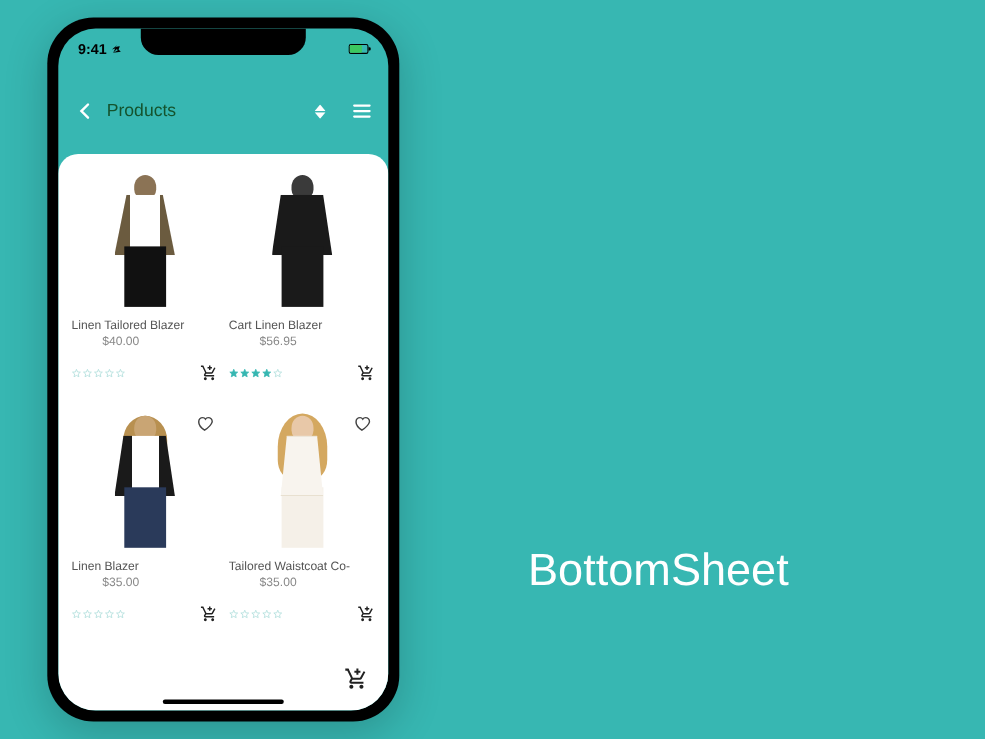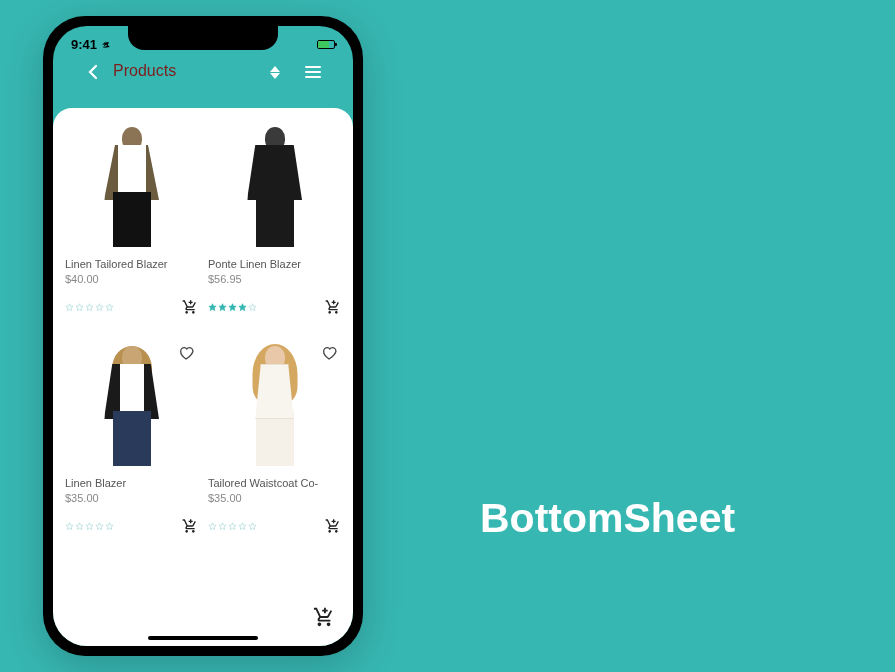--- a/index.html
+++ b/index.html
@@ -1,45 +1,45 @@
 <!DOCTYPE html>
 <html><head>
 <meta charset="utf-8">
 <style>
 * { margin: 0; padding: 0; box-sizing: border-box; font-family: -apple-system, BlinkMacSystemFont, "Segoe UI", Helvetica, Arial, sans-serif; }
 body { width: 895px; height: 672px; background: #37b7b2; overflow: hidden; position: relative; }
 .phone-frame { position: absolute; left: 43px; top: 16px; width: 320px; height: 640px; background: #000; border-radius: 42px; padding: 10px; box-shadow: 0 10px 40px rgba(0,0,0,0.2); }
-.phone-screen { width: 100%; height: 100%; background: #37b7b2; border-radius: 34px; overflow: hidden; position: relative; display: flex; flex-direction: column; }
+.phone-screen { width: 100%; height: 100%; background: #37b7b2; border-radius: 34px; overflow: hidden; position: relative; display: flex; flex-direction: column; gap: 16px; }
 .notch { position: absolute; top: 0; left: 50%; transform: translateX(-50%); width: 150px; height: 24px; background: #000; border-bottom-left-radius: 16px; border-bottom-right-radius: 16px; z-index: 10; }
 .status-bar { height: 36px; display: flex; justify-content: space-between; align-items: center; padding: 0 18px; font-size: 13px; font-weight: 600; color: #000; }
 .status-right { display: flex; align-items: center; gap: 4px; }
 .battery { width: 18px; height: 9px; border: 1.2px solid #000; border-radius: 2px; position: relative; }
 .battery::after { content: ''; position: absolute; right: -3px; top: 2px; width: 2px; height: 3px; background: #000; border-radius: 0 1px 1px 0; }
 .battery-fill { width: 70%; height: 100%; background: #3cc85f; border-radius: 1px; }
-.header { height: 46px; display: flex; padding: 0 30px; color: #7f1d1d; }
+.header { height: 46px; display: flex; align-items: center; padding: 0 14px; color: #14532d; }
 .header-title { flex: 1; font-size: 16px; font-weight: 400; margin-left: 10px; }
 .header-icon { width: 20px; height: 20px; display: flex; align-items: center; justify-content: center; cursor: pointer; }
 .sort-icon { margin-right: 18px; display: flex; flex-direction: column; gap: 1px; }
 .sort-icon svg { width: 10px; height: 6px; }
 .menu-lines { display: flex; flex-direction: column; gap: 3px; }
 .menu-lines span { width: 16px; height: 2px; background: #fff; border-radius: 1px; }
-.content { flex: 1; background: #fff; border-top-left-radius: 18px; border-top-right-radius: 18px; padding: 14px 12px; overflow: hidden; position: relative; border-radius: 19px; }
+.content { flex: 1; background: #fff; border-top-left-radius: 18px; border-top-right-radius: 18px; padding: 14px 12px; overflow: hidden; position: relative; }
 .grid { display: grid; grid-template-columns: 1fr 1fr; gap: 26px 10px; }
 .card { position: relative; }
 .img-wrap { width: 100%; height: 130px; position: relative; display: flex; align-items: center; justify-content: center; }
 .heart { position: absolute; top: 4px; right: 4px; cursor: pointer; }
 .p-name { font-size: 11px; color: #555; margin-top: 6px; white-space: nowrap; overflow: hidden; text-overflow: ellipsis; }
-.p-price { font-size: 11px; color: #888; margin-top: 3px; }
+.p-price { font-size: 11px; color: #888; margin-top: 3px; margin-left: 28px; }
 .card-foot { display: flex; justify-content: space-between; align-items: center; margin-top: 14px; }
 .stars { display: flex; gap: 1px; }
 .star { width: 9px; height: 9px; }
 .cart-btn { cursor: pointer; }
 .fab { position: absolute; right: 18px; bottom: 18px; cursor: pointer; }
 .home-ind { position: absolute; bottom: 6px; left: 50%; transform: translateX(-50%); width: 110px; height: 4px; background: #000; border-radius: 3px; }
-.headline { position: absolute; left: 480px; top: 490px; color: #fff; font-size: 41px; font-weight: 700; line-height: 1.4; }
+.headline { position: absolute; left: 480px; top: 490px; color: #fff; font-size: 41px; font-weight: 400; line-height: 1.4; }
 
 
 .sil { width: 75px; height: 120px; position: relative; }
 .sil-head { width: 20px; height: 22px; border-radius: 50% 50% 40% 40%; position: absolute; top: 0; left: 50%; transform: translateX(-50%); }
 .sil-body { width: 55px; height: 55px; position: absolute; top: 18px; left: 50%; transform: translateX(-50%); }
 .sil-legs { width: 38px; height: 55px; position: absolute; top: 65px; left: 50%; transform: translateX(-50%); }
 .p1 .sil-head { background: #8b7355; }
 .p1 .sil-body { background: linear-gradient(90deg, #6b5b3f 25%, #fff 25% 75%, #6b5b3f 75%); clip-path: polygon(20% 0, 80% 0, 100% 100%, 0 100%); }
 .p1 .sil-legs { background: #111; }
 .p2 .sil-head { background: #3a3a3a; }
@@ -141,21 +141,21 @@
 
     <div class="card">
       <div class="img-wrap">
         <div class="sil p2">
                 <div class="sil-head"></div>
                 <div class="sil-body"></div>
                 <div class="sil-legs"></div>
               </div>
 
       </div>
-      <div class="p-name">Ponte Linen Blazer</div>
+      <div class="p-name">Cart Linen Blazer</div>
       <div class="p-price">$56.95</div>
       <div class="card-foot">
         <div class="stars">
                 <svg class="star" viewBox="0 0 24 24">
                   <path fill="#37b7b2" stroke="#37b7b2" stroke-width="2" d="M12 2l2.6 6.3 6.9.5-5.2 4.5 1.6 6.7L12 16.8 6.1 20l1.6-6.7L2.5 8.8l6.9-.5z"></path>
                 </svg>
                 <svg class="star" viewBox="0 0 24 24">
                   <path fill="#37b7b2" stroke="#37b7b2" stroke-width="2" d="M12 2l2.6 6.3 6.9.5-5.2 4.5 1.6 6.7L12 16.8 6.1 20l1.6-6.7L2.5 8.8l6.9-.5z"></path>
                 </svg>
                 <svg class="star" viewBox="0 0 24 24">

